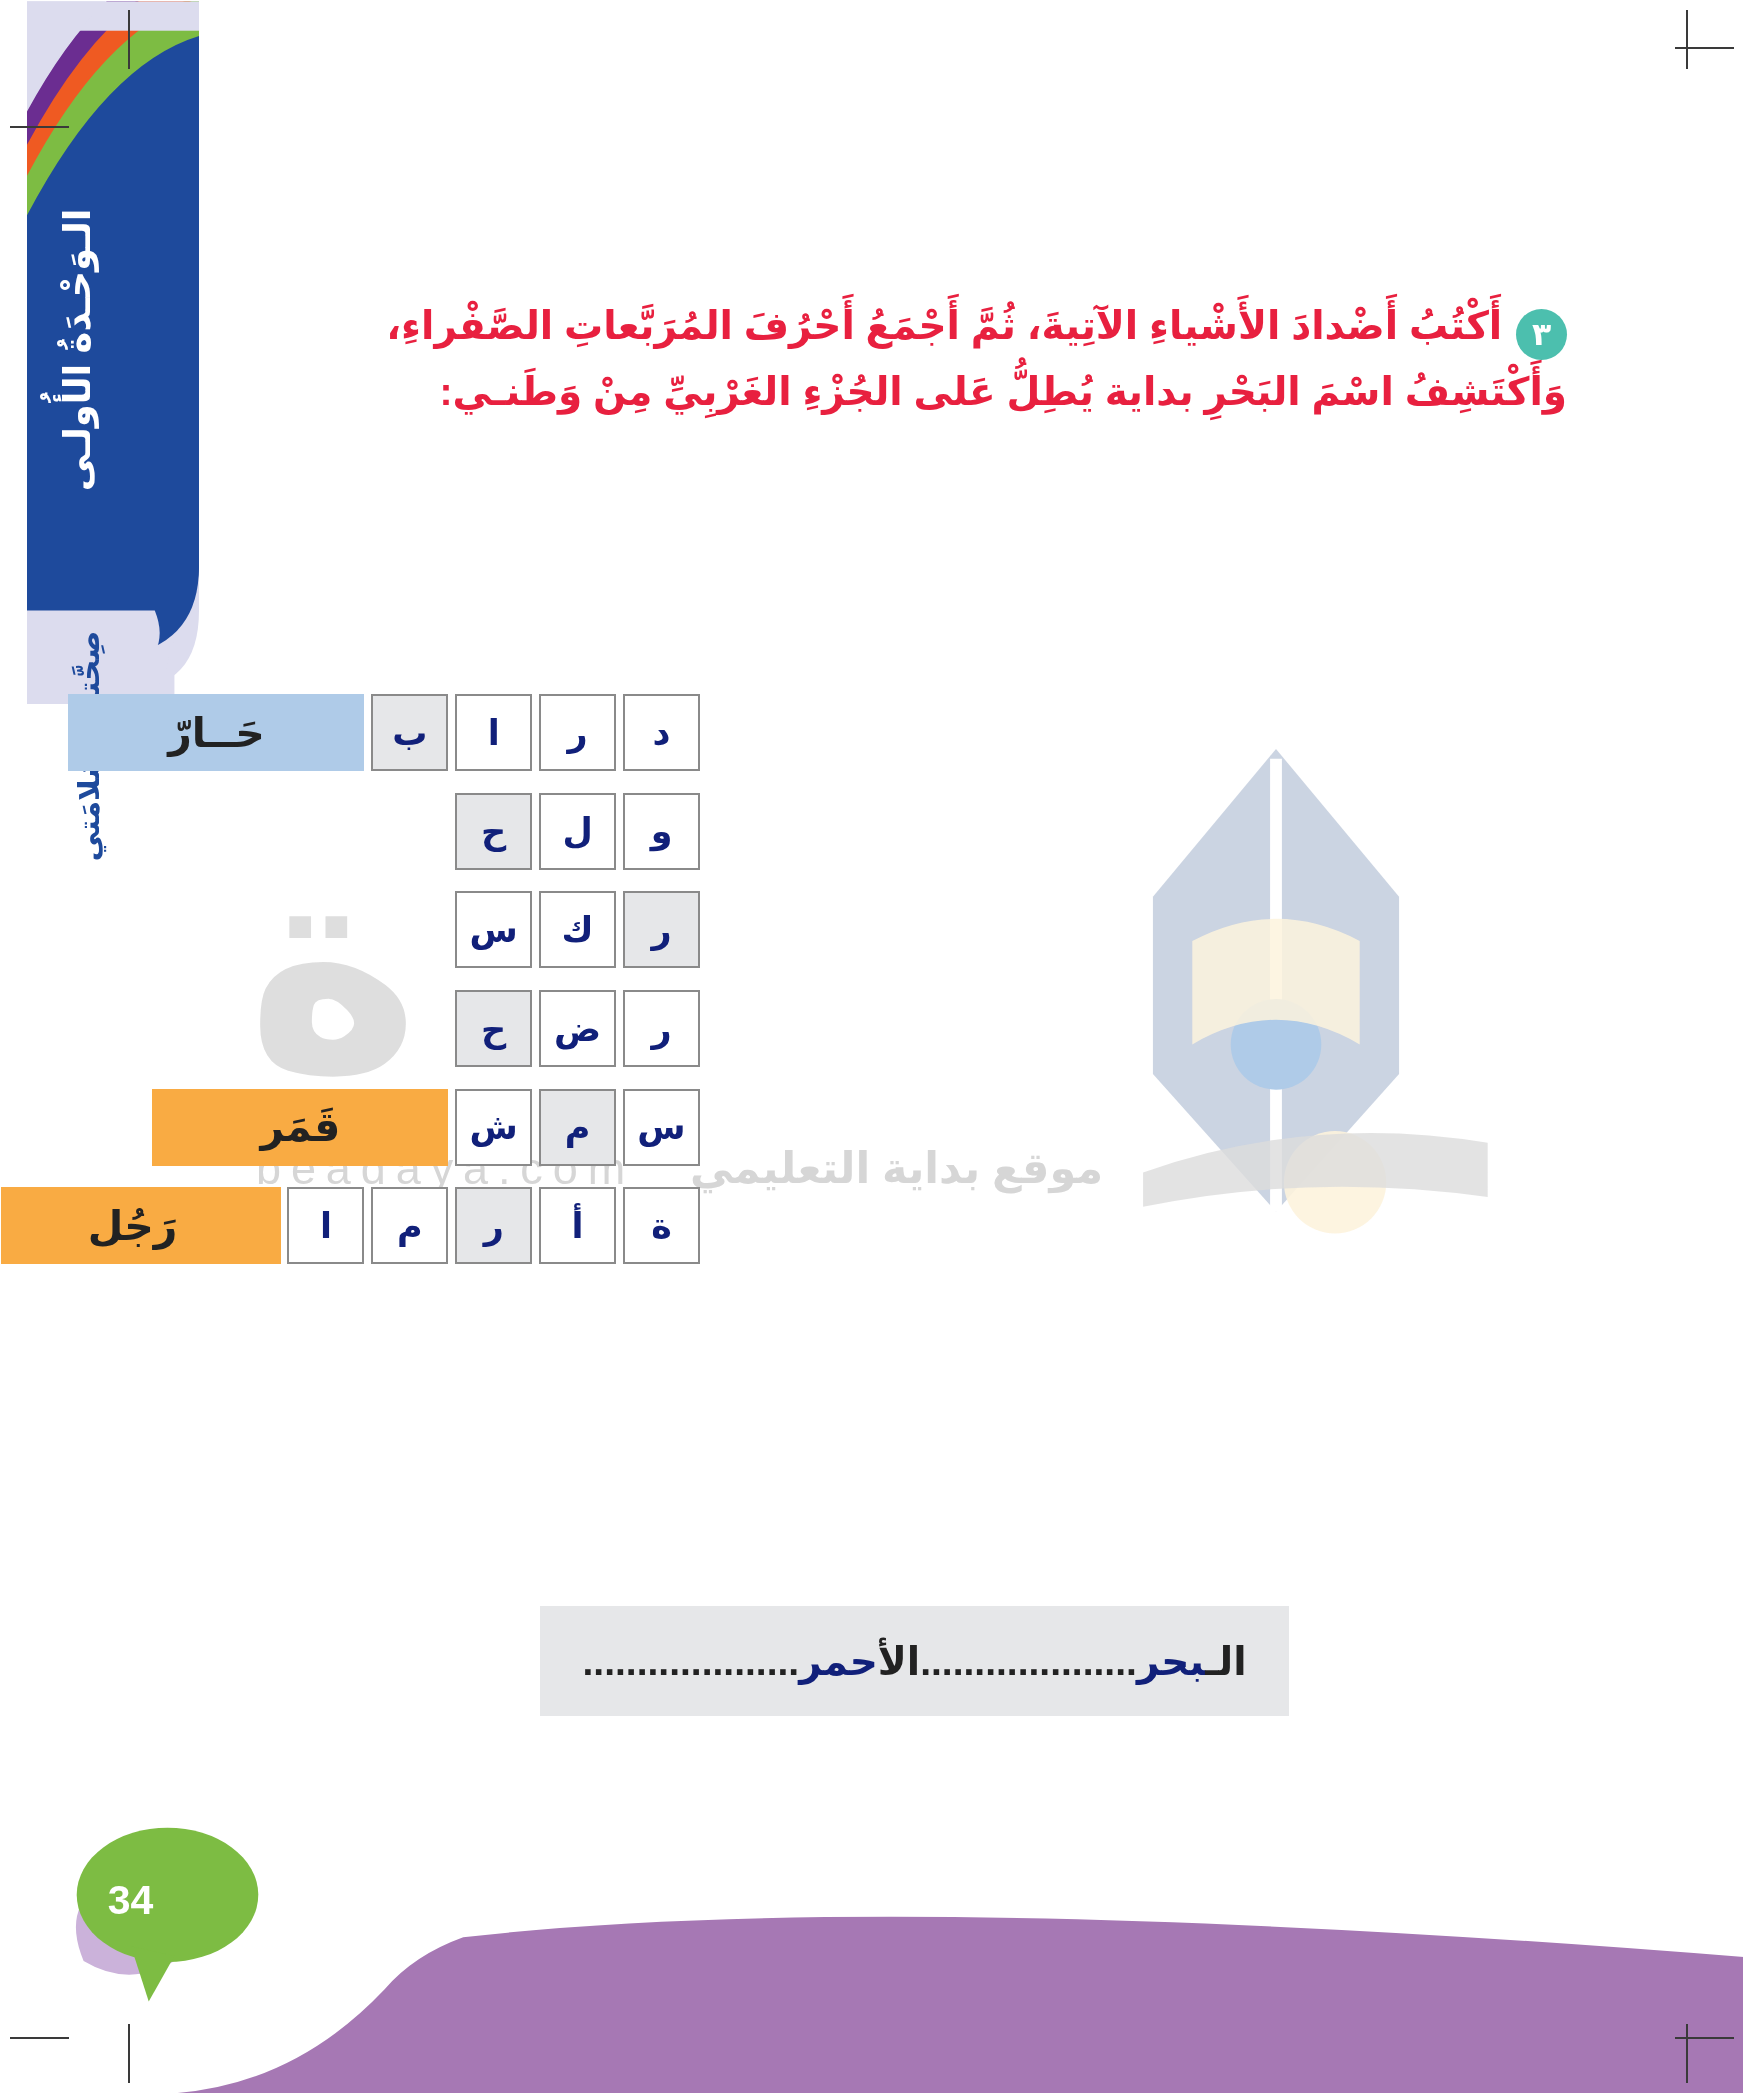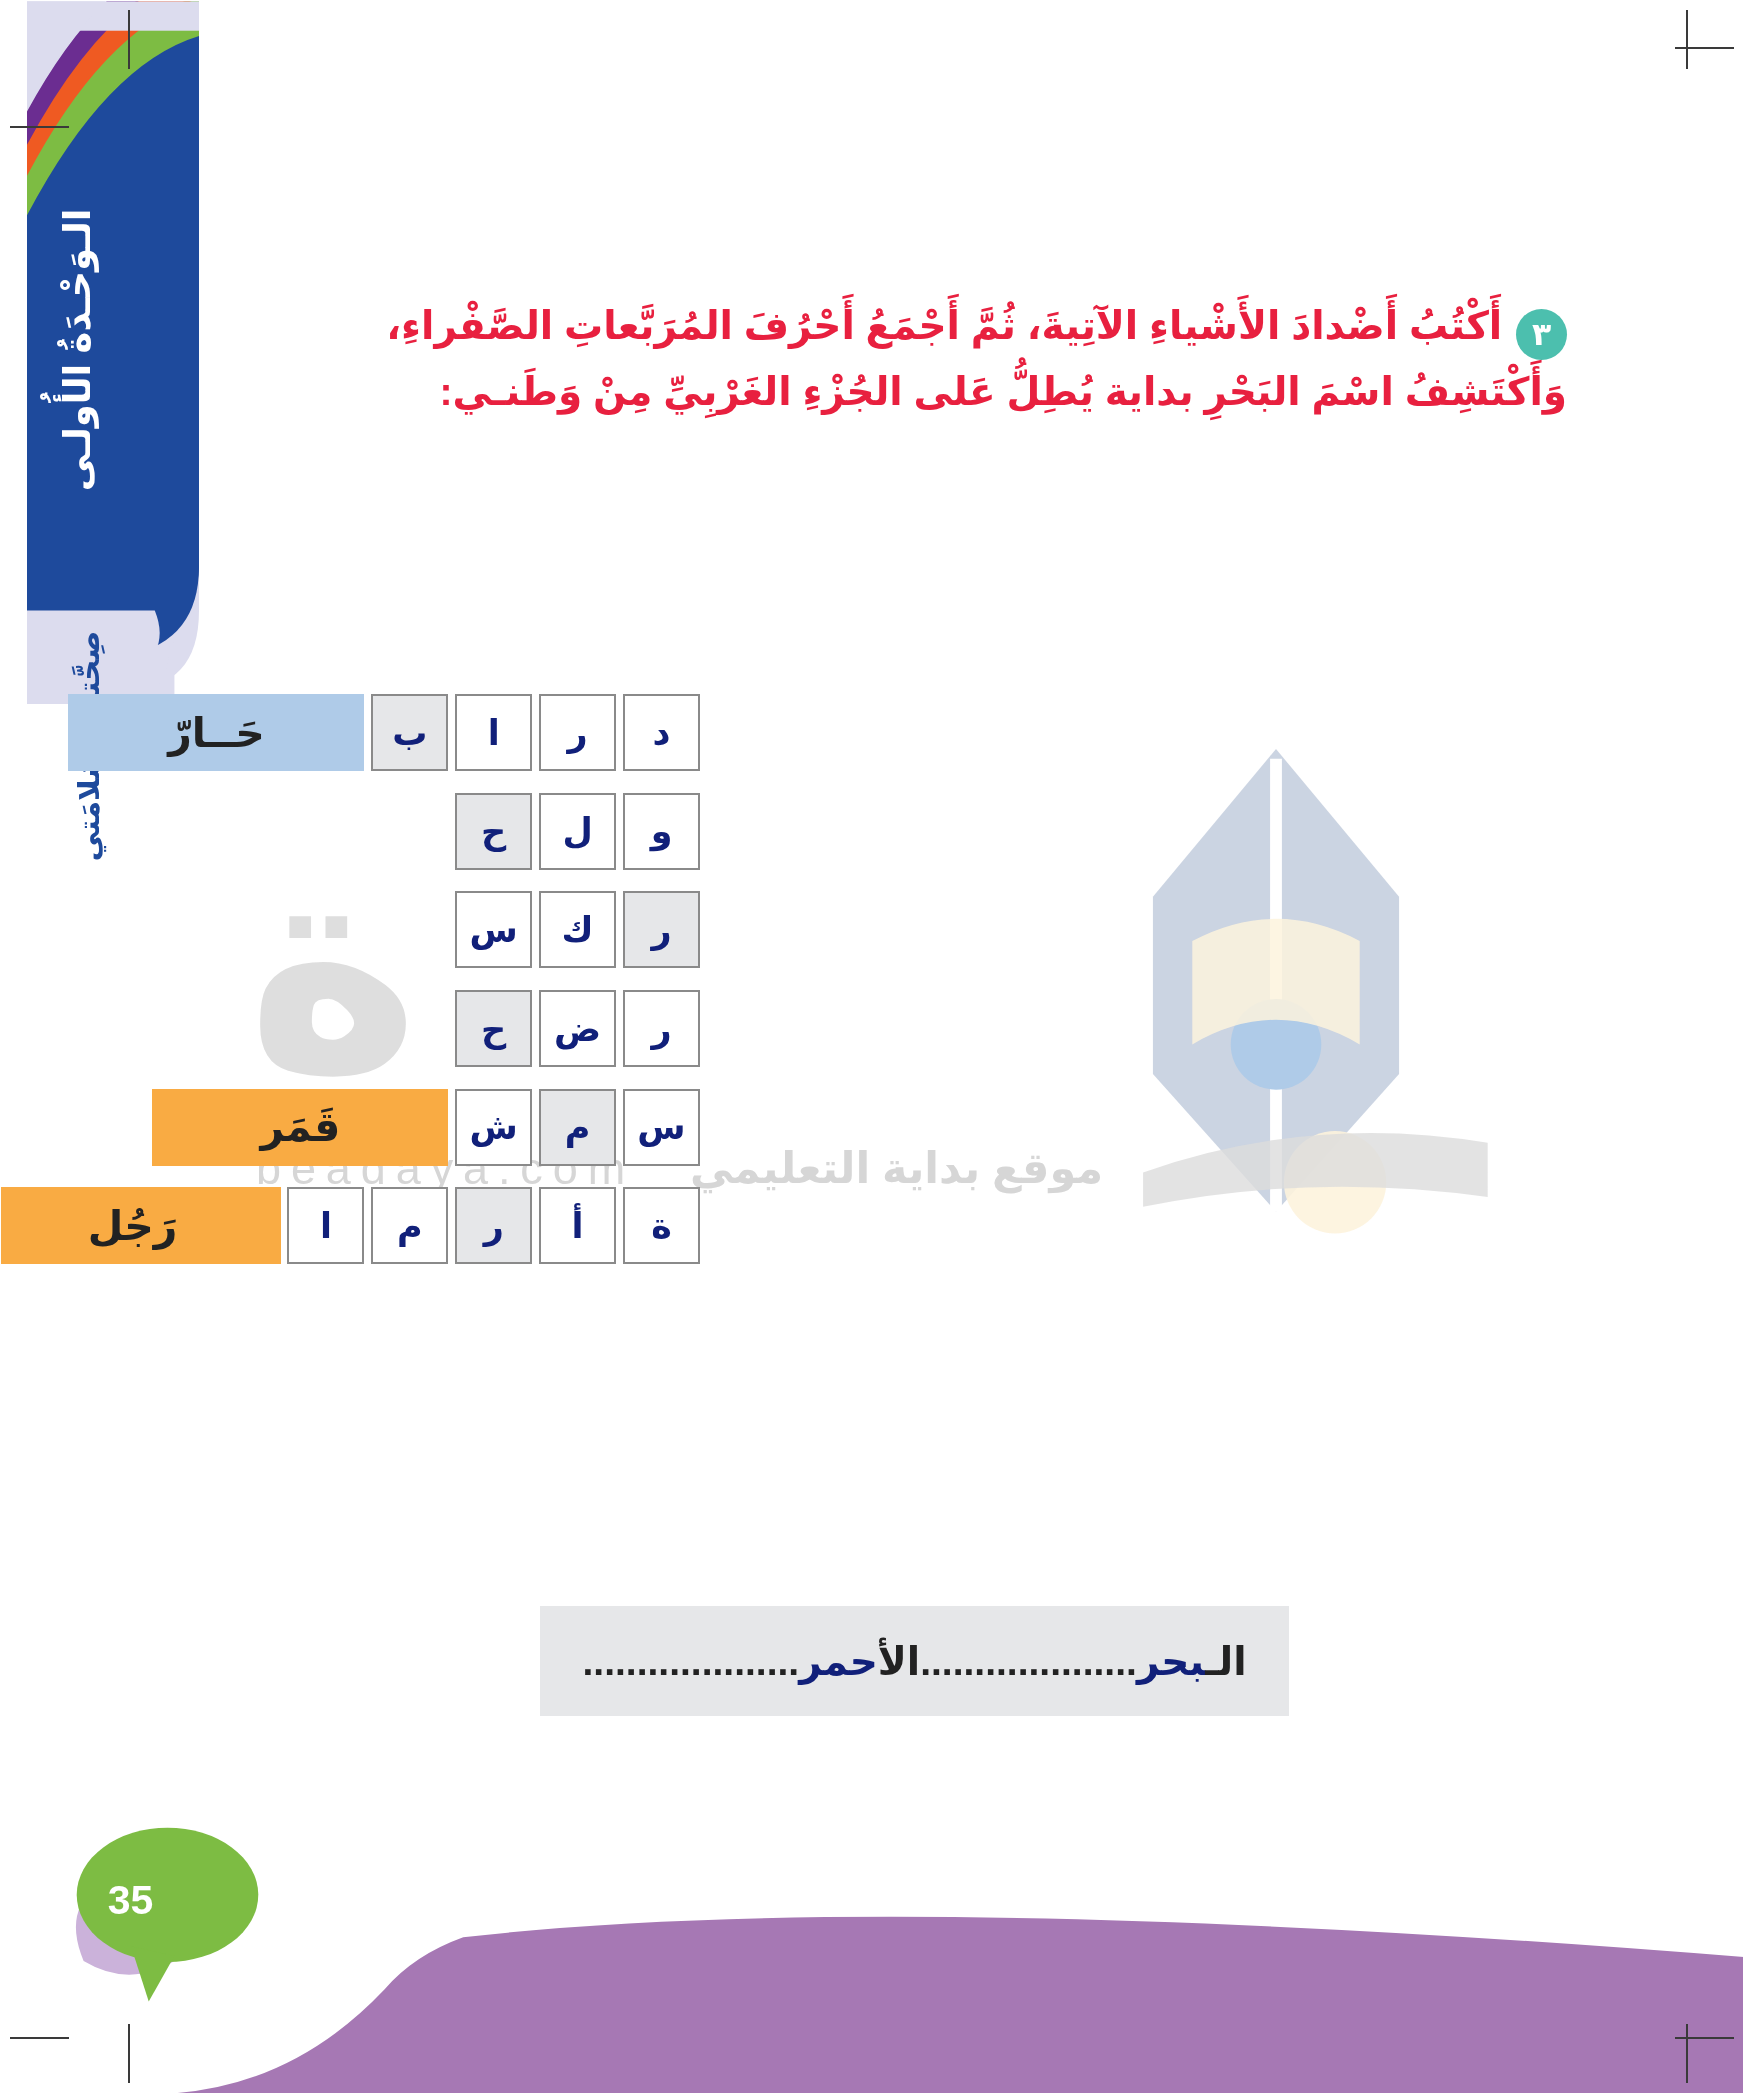--- a/index.html
+++ b/index.html
@@ -255,20 +255,20 @@
   </div>
 </div>
 
 <div id="pagenum">
   <svg width="227" height="227" viewBox="0 0 230 230" xmlns="http://www.w3.org/2000/svg">
     <path d="M30,155 Q5,95 60,70 Q55,140 130,150 Q80,185 30,155 Z" fill="#cbb2da"></path>
     <ellipse cx="115" cy="88" rx="92" ry="68" fill="#7dbc43"></ellipse>
     <path d="M78,140 L122,150 L96,196 Z" fill="#7dbc43"></path>
   </svg>
 </div>
-<div id="pagenum-text">35</div>
+<div id="pagenum-text">34</div>
 
 <div id="bottom">
   <svg width="1744" height="197" viewBox="0 0 1770 200" xmlns="http://www.w3.org/2000/svg">
     <path d="M180,200 Q300,190 390,95 Q420,60 470,42 Q900,-8 1770,62 L1770,200 Z" fill="#a678b4"></path>
   </svg>
 </div>
 
 
 </body></html>

